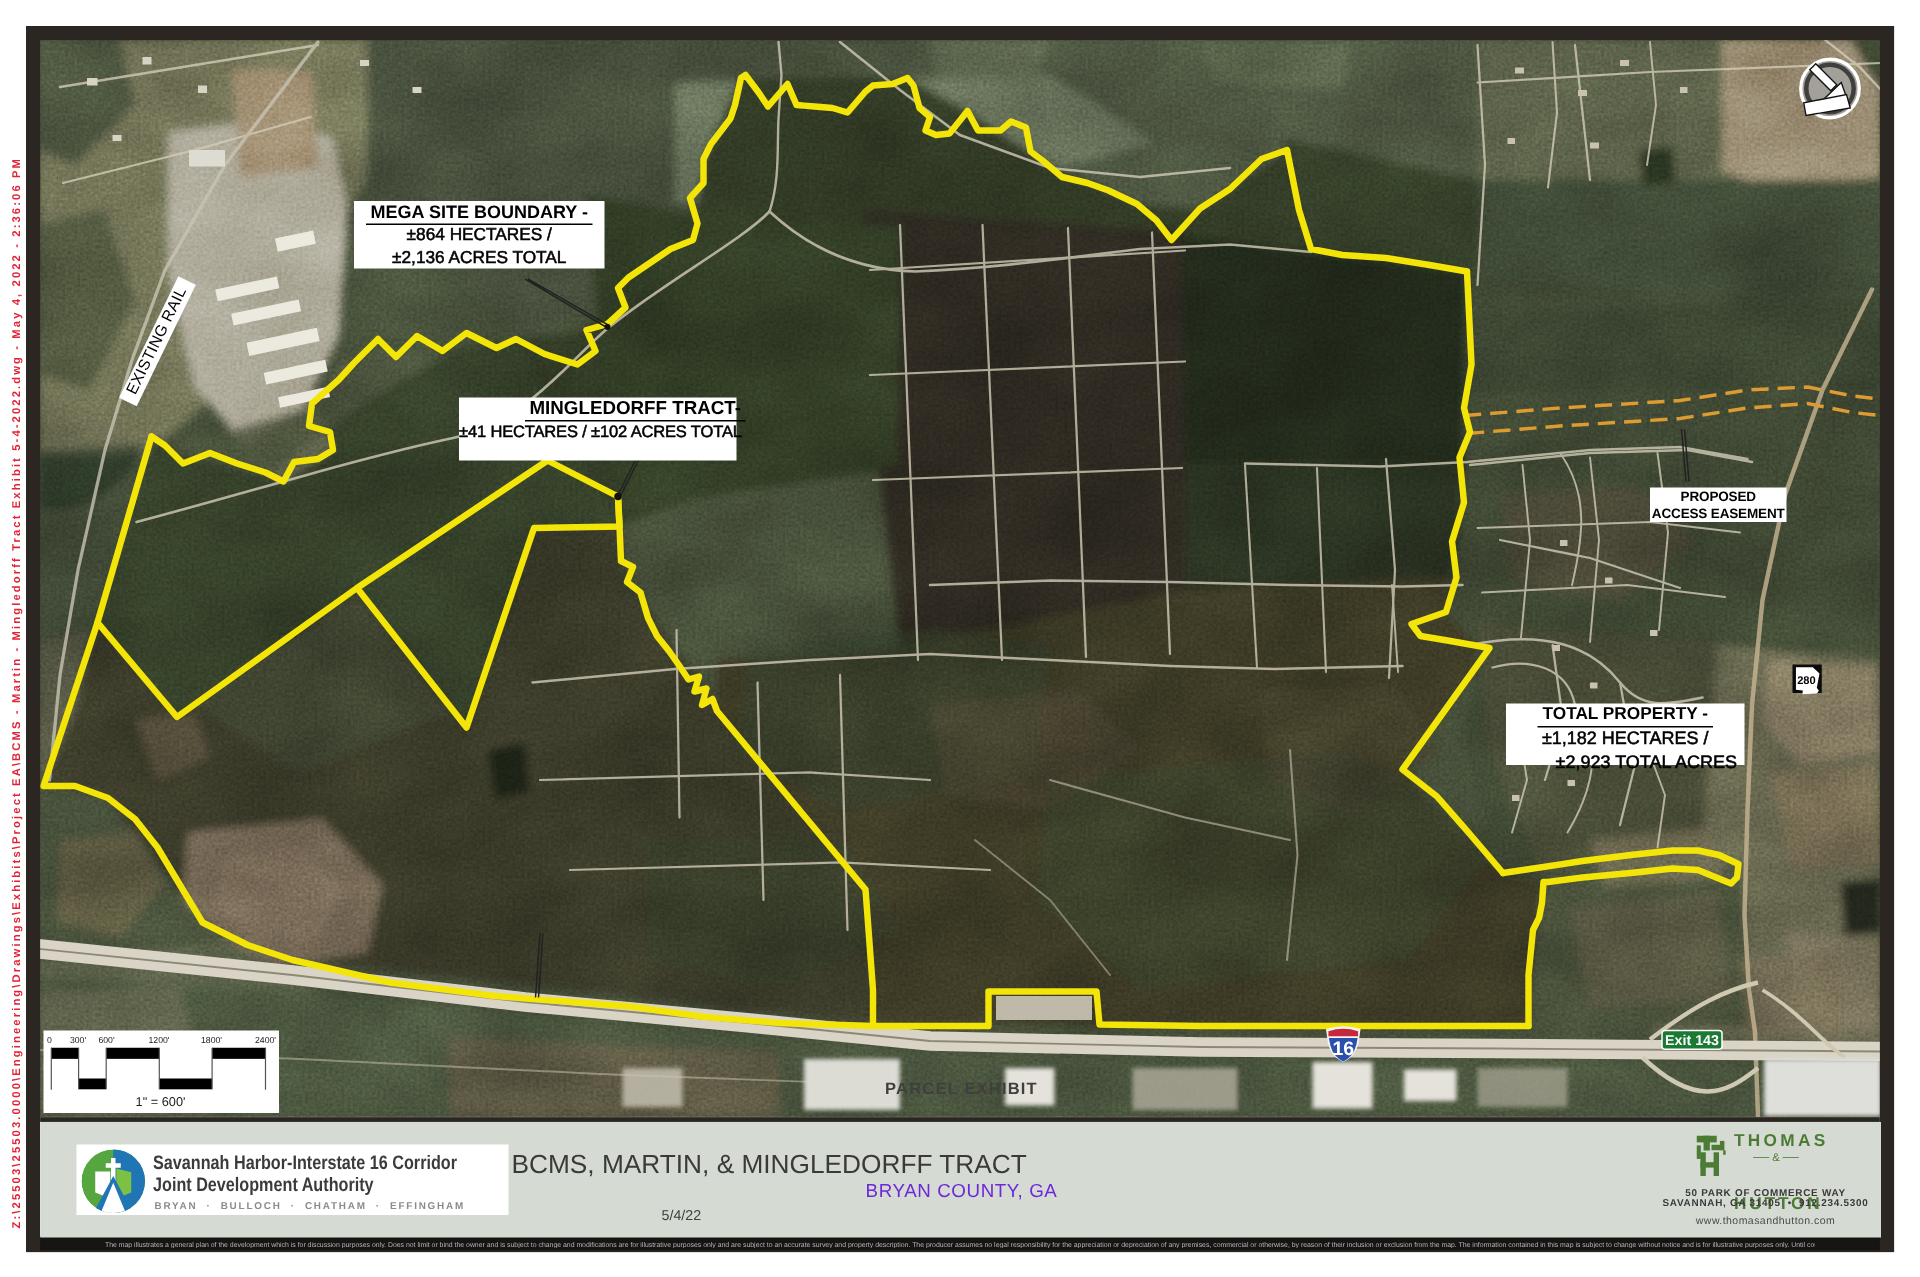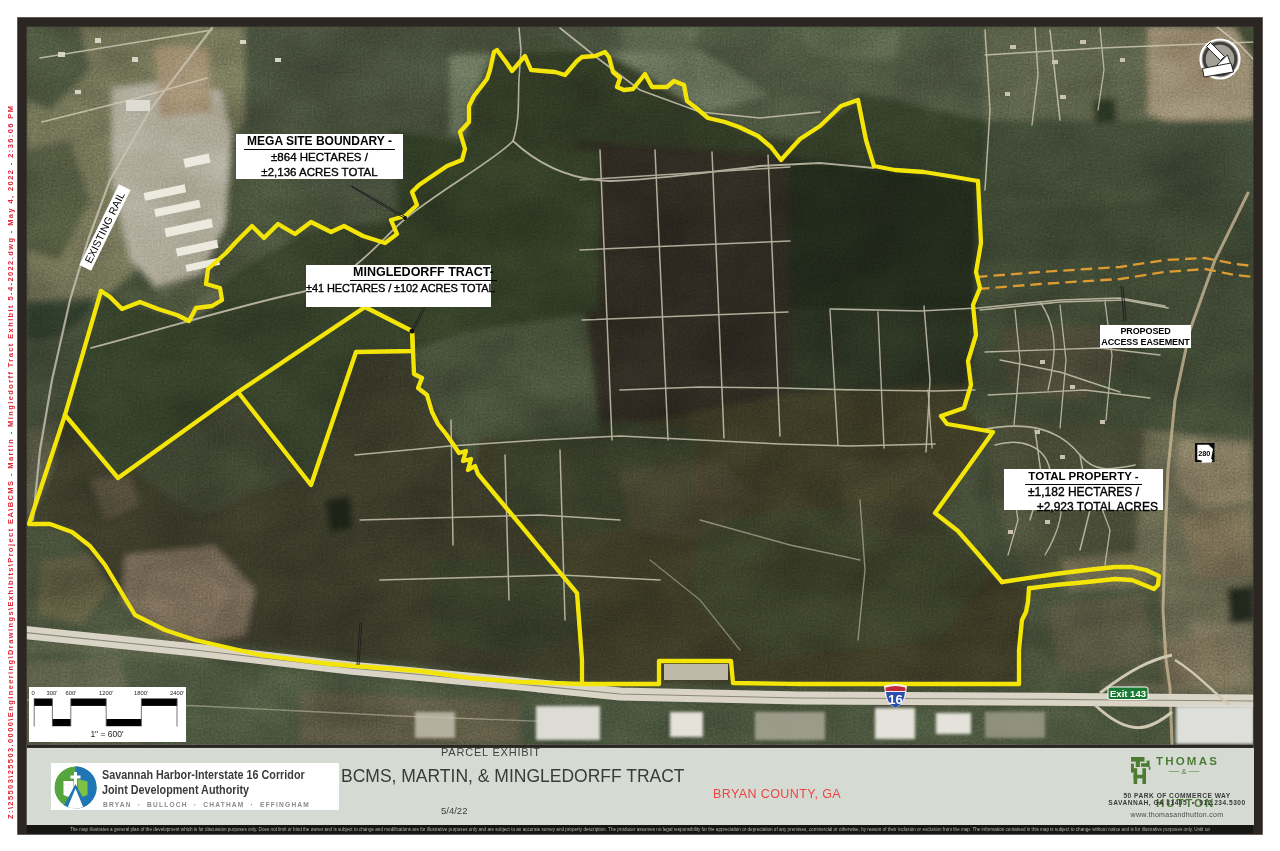--- a/index.html
+++ b/index.html
@@ -423,23 +423,23 @@
     <polygon points="23.5,13 33.5,15.5 33.5,29 23.5,33" fill="#7cc142"></polygon>
     <rect x="20" y="6" width="3" height="27" fill="#fff"></rect>
     <rect x="16.5" y="9.5" width="10" height="3" fill="#fff"></rect>
     <polygon points="21.5,18 35,43 28,43 21.5,30.5 15,43 8,43" fill="#2076b4"></polygon>
     <polygon points="21.5,22.5 30,43 13,43" fill="#fff"></polygon>
   </g>
 </svg>
 <div class="abs" style="left:102px;top:768px;width:250px;color:#3b3b3b;font-weight:bold;font-size:13px;line-height:14.5px;white-space:nowrap;transform:scaleX(0.83);transform-origin:0 0;">Savannah Harbor-Interstate 16 Corridor<br>Joint Development Authority</div>
 <div class="abs" style="left:103px;top:801px;color:#8b8b8b;font-weight:bold;font-size:6.6px;letter-spacing:1.2px;white-space:nowrap;">BRYAN&nbsp;&nbsp;·&nbsp;&nbsp;BULLOCH&nbsp;&nbsp;·&nbsp;&nbsp;CHATHAM&nbsp;&nbsp;·&nbsp;&nbsp;EFFINGHAM</div>
 
-<div class="abs" style="left:441px;top:746px;width:400px;color:#3f3f3f;font-size:11px;letter-spacing:0.8px;">PARCEL EXHIBIT</div>
+<div class="abs" style="left:441px;top:720px;width:400px;text-align:center;color:#3f3f3f;font-size:11px;letter-spacing:0.8px;font-weight:bold;">PARCEL EXHIBIT</div>
 <div class="abs" style="left:341px;top:766px;width:600px;color:#3a3a3a;font-size:17.5px;letter-spacing:0px;">BCMS, MARTIN, &amp; MINGLEDORFF TRACT</div>
-<div class="abs" style="left:441px;top:787px;width:400px;text-align:right;color:#ef4444;font-size:12.5px;letter-spacing:0.4px;">BRYAN COUNTY, GA</div>
+<div class="abs" style="left:441px;top:787px;width:400px;text-align:center;color:#6d28d9;font-size:12.5px;letter-spacing:0.4px;">BRYAN COUNTY, GA</div>
 <div class="abs" style="left:441px;top:805px;width:400px;color:#3f3f3f;font-size:9.5px;">5/4/22</div>
 
 <svg class="abs" style="left:1131px;top:757px" width="21" height="27" viewBox="0 0 21 27">
   <g fill="#4c7b33">
     <rect x="0" y="0" width="13.5" height="4.6"></rect>
     <rect x="4.7" y="0" width="4.2" height="10"></rect>
     <rect x="0" y="6.6" width="2.9" height="9"></rect>
     <rect x="10" y="6.2" width="8.2" height="3.6"></rect>
     <rect x="15.6" y="3.6" width="3" height="6.2"></rect>
     <rect x="2.6" y="11.2" width="3.6" height="15.8"></rect>

